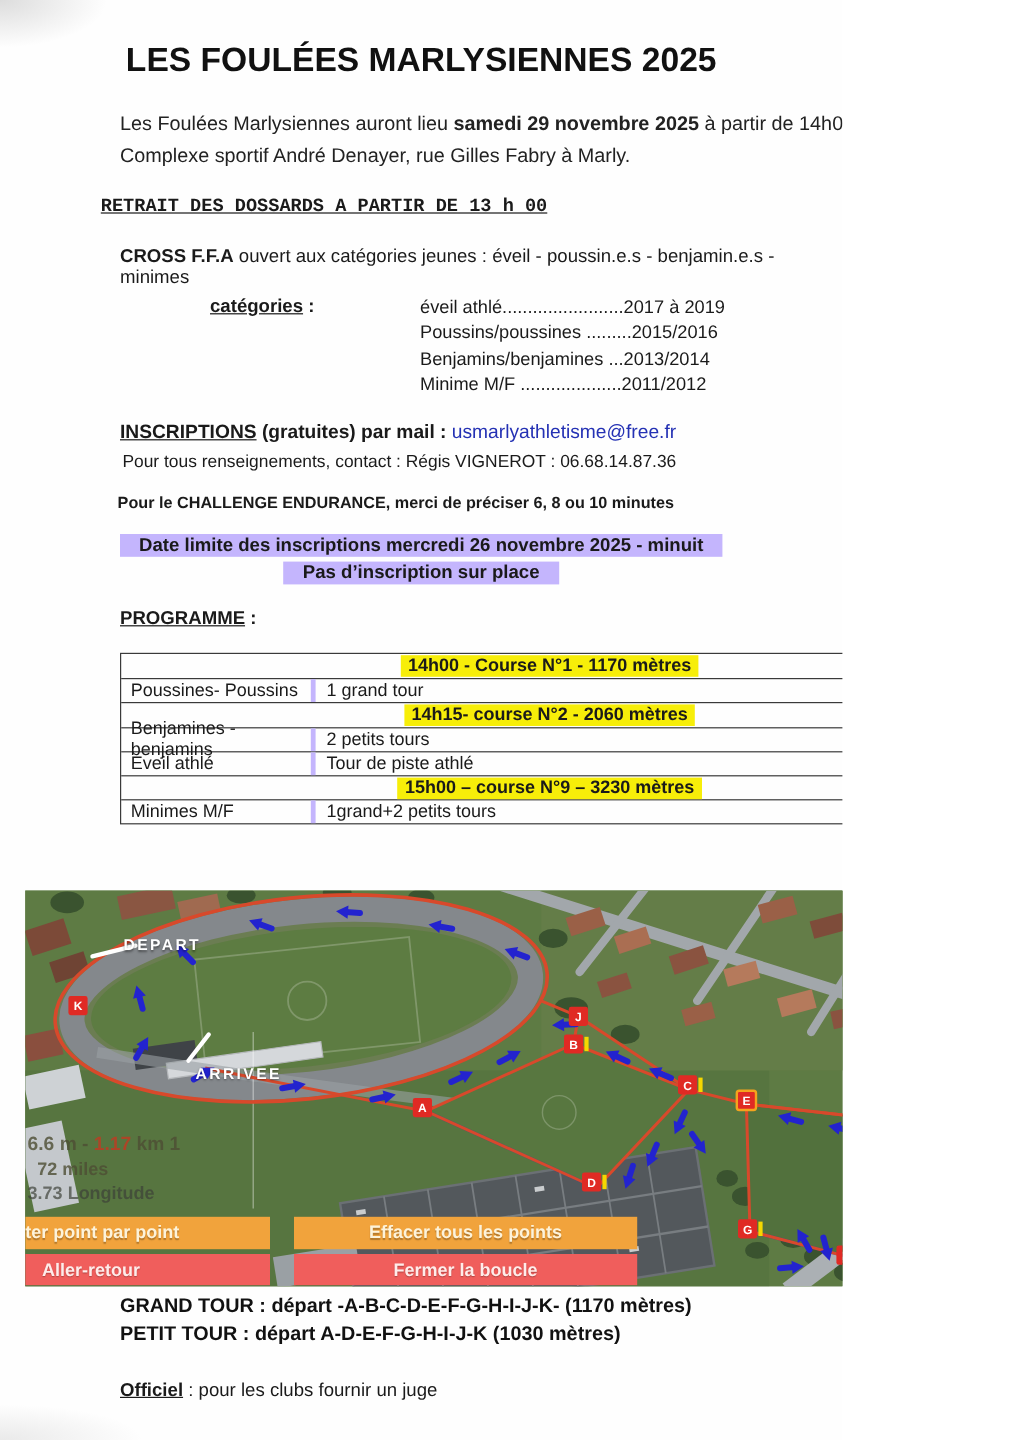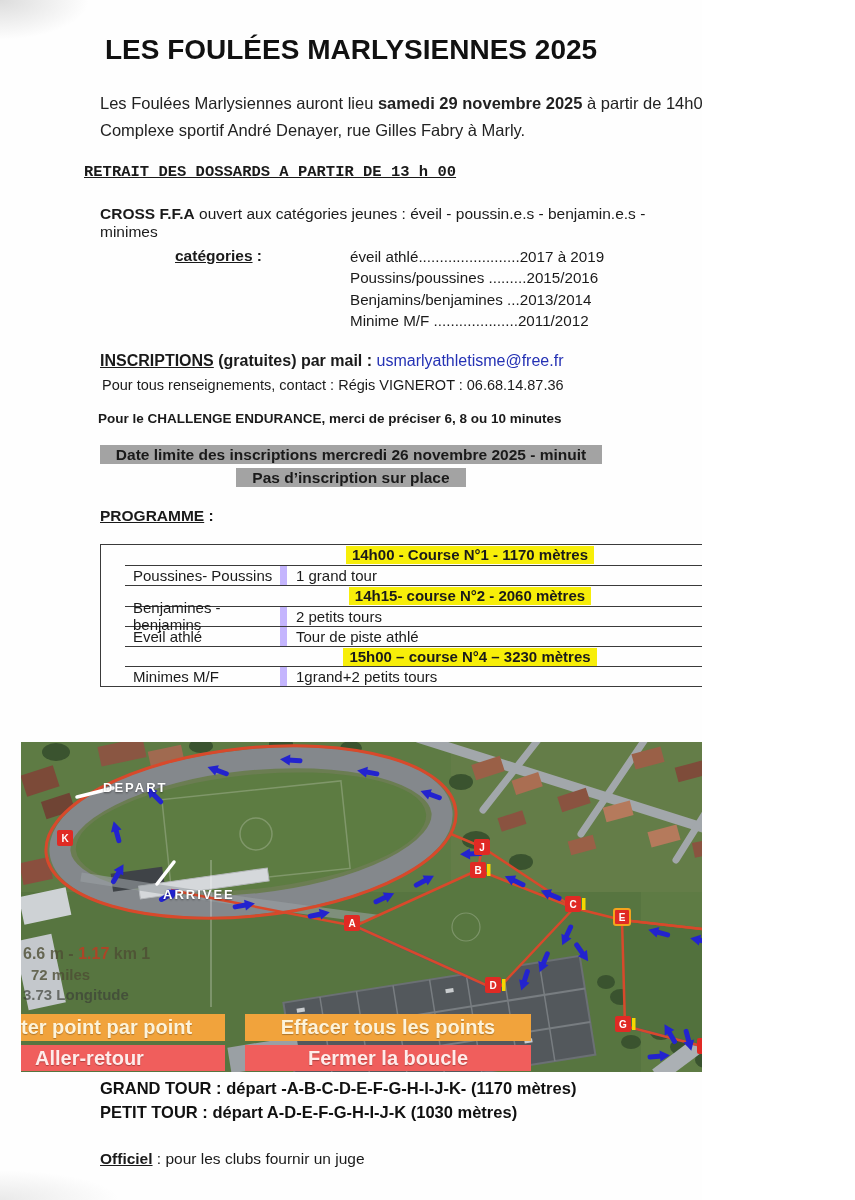--- a/index.html
+++ b/index.html
@@ -20,44 +20,44 @@
   .retrait{position:absolute;left:84px;top:163px;font-size:15.5px;font-weight:bold;text-decoration:underline;font-family:Liberation Mono, monospace;}
   .cross{position:absolute;left:100px;top:205px;font-size:15.5px;}
   .catlabel{position:absolute;left:175px;top:247px;font-size:15.5px;font-weight:bold;}
   .catlist{position:absolute;left:350px;top:246px;font-size:15.2px;line-height:21.4px;}
   .inscr{position:absolute;left:100px;top:352px;font-size:16px;font-weight:bold;}
   .inscr .email{font-weight:normal;color:#2431b4;}
   .contact{position:absolute;left:102px;top:377px;font-size:14.5px;}
   .challenge{position:absolute;left:98px;top:411px;font-size:13.5px;font-weight:bold;}
 
   .deadline{position:absolute;left:0;top:443px;width:100%;text-align:center;font-size:15.5px;font-weight:bold;line-height:23px;}
-  .deadline .hl{background:#a3a3a3;padding:1px 16px;}
+  .deadline .hl{background:#c4b5fd;padding:1px 16px;}
 
   .prog-h{position:absolute;left:100px;top:507px;font-size:15.5px;font-weight:bold;}
   .prog-h .w{text-decoration:underline;}
 
-  .ptable{position:absolute;left:100px;top:544px;width:716px;border:1px solid #3a3a3a;box-sizing:border-box;font-size:15px;padding-left:24px;}
+  .ptable{position:absolute;left:100px;top:544px;width:716px;border:1px solid #3a3a3a;box-sizing:border-box;font-size:15px;}
   .trow{height:20.2px;display:flex;align-items:center;border-top:1px solid #3a3a3a;box-sizing:border-box;}
   .trow:first-child{border-top:none;}
   .trow.head{justify-content:center;font-weight:bold;}
   .trow.head .hl{background:#f7ee09;padding:0 6px;line-height:18px;}
-  .trow .c1{width:162px;flex:0 0 162px;border-right:7px solid #c4b5fd;box-sizing:border-box;
+  .trow .c1{width:162px;flex:0 0 162px;border-right:4px solid #c4b5fd;box-sizing:border-box;
             padding-left:8px;height:100%;display:flex;align-items:center;}
   .trow .c2{padding-left:9px;}
 
   .map{position:absolute;left:21px;top:742px;width:814px;height:330px;background:#5e7b44;overflow:hidden;}
   .map svg{position:absolute;left:0;top:0;}
   .map-label{position:absolute;color:#fff;font-weight:bold;font-size:13px;letter-spacing:2px;
              text-shadow:0 1px 2px rgba(0,0,0,.45);}
   .measure{position:absolute;left:2px;top:203px;font-weight:bold;opacity:.8;}
   .measure .l1{font-size:16px;color:#4e4e34;}
   .measure .l1 .red{color:#c23a22;text-align:right;}
   .measure .l2{font-size:15px;color:#4e4e34;margin-top:3px;padding-left:8px;}
   .measure .l3{font-size:15px;color:#3d4038;margin-top:3px;opacity:.85;}
-  .mbtn{position:absolute;font-size:20px;font-weight:bold;display:flex;align-items:center;
+  .mbtn{position:absolute;font-size:15px;font-weight:bold;display:flex;align-items:center;
         text-shadow:0 1px 1px rgba(0,0,0,.28);cursor:pointer;}
   .mbtn.orange{background:#f1a33c;color:#fdf3da;height:27px;top:272px;}
   .mbtn.red{background:#f05e5c;color:#ffecea;height:26px;top:303px;}
   .mbtn.left{left:0;width:204px;}
   .mbtn.right{left:224px;width:286px;justify-content:center;}
   .mbtn.pl{padding-left:14px;box-sizing:border-box;}
 
   .tours{position:absolute;left:100px;top:1076px;font-size:16.5px;font-weight:bold;line-height:24px;color:#111;}
   .officiel{position:absolute;left:100px;top:1138px;font-size:15.5px;margin-top:12px;}
 
@@ -111,21 +111,21 @@
       </div>
     <div class="trow">
         <div class="c1">Benjamines -benjamins</div>
         <div class="c2">2 petits tours</div>
       </div>
     <div class="trow">
         <div class="c1">Eveil athlé</div>
         <div class="c2">Tour de piste athlé</div>
       </div>
     <div class="trow head">
-        <span class="hl">15h00 – course N°4 – 3230 mètres</span>
+        <span class="hl">15h00 – course N°9 – 3230 mètres</span>
       </div>
     <div class="trow">
         <div class="c1">Minimes M/F</div>
         <div class="c2">1grand+2 petits tours</div>
       </div>
   </div>
 
   <div class="map">
     <svg width="814" height="330" viewBox="0 0 814 330">
 

